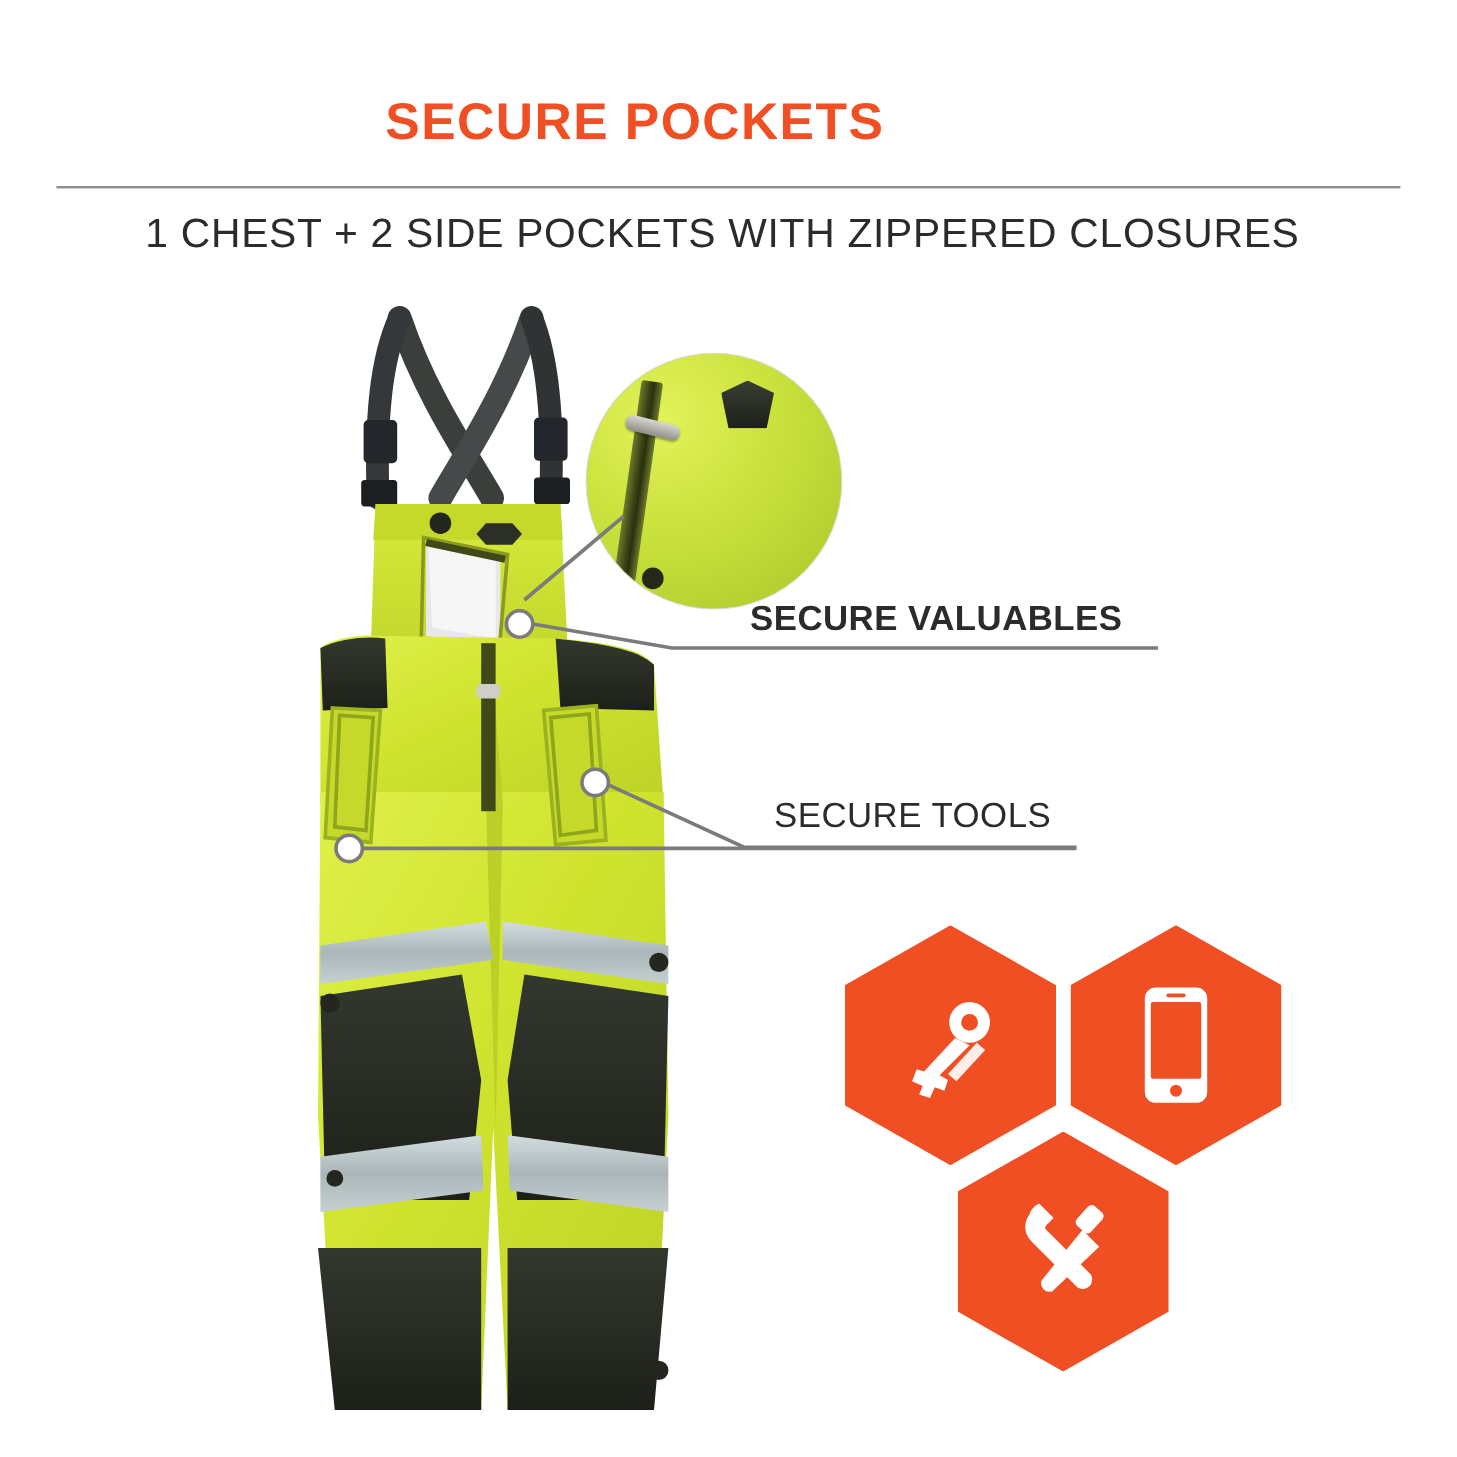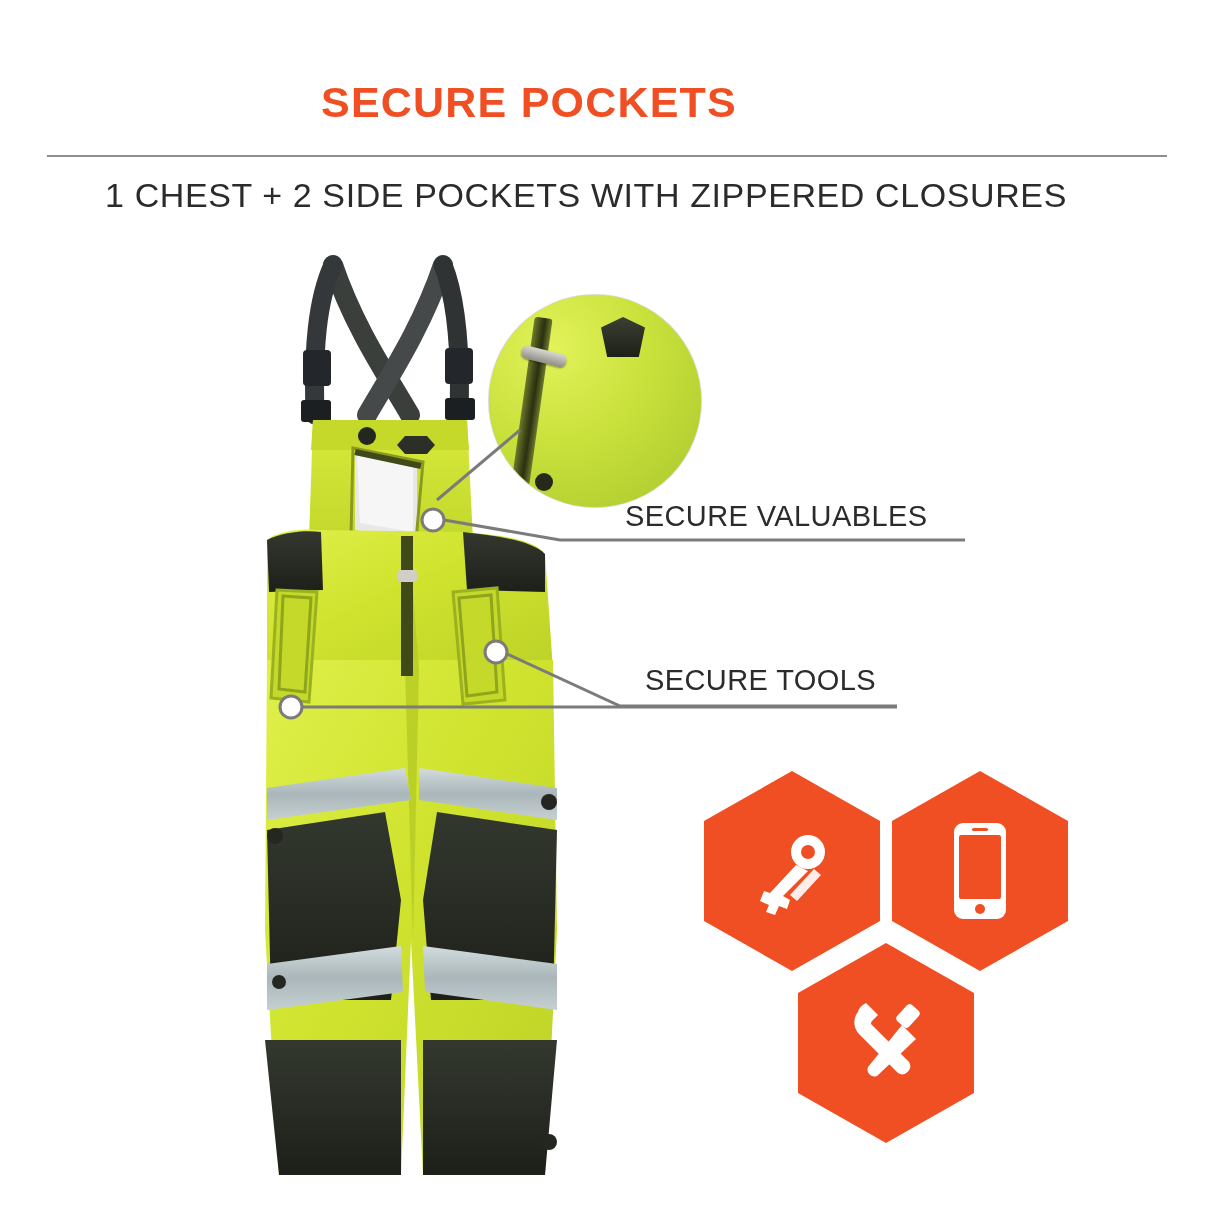--- a/index.html
+++ b/index.html
@@ -25,31 +25,32 @@
     position:absolute;top:155px;left:47px;width:1120px;height:2px;
     background:#8e8e8e;
   }
   .subtitle{
     position:absolute;top:176px;left:0;width:1172px;
     text-align:center;
     color:#2b2b2b;
     font-size:34px;
     letter-spacing:0.6px;
     font-weight:400;
+    padding-left:16px;
   }
 
   
   .callout-label{
     position:absolute;
     color:#2b2b2b;
     font-size:29px;
     letter-spacing:0.4px;
     white-space:nowrap;
   }
-  .cl-valuables{left:625px;top:500px;}
+  .cl-valuables{left:625px;top:500px;font-weight:bold;}
   .cl-tools{left:629px;top:664px;margin-left:16px;}
 
   .leader{position:absolute;stroke:#7b7b7b;fill:none;}
 
   
   .bubble{
     position:absolute;left:489px;top:295px;width:212px;height:212px;
     border-radius:50%;
     overflow:hidden;
     background:#c8e43c;

